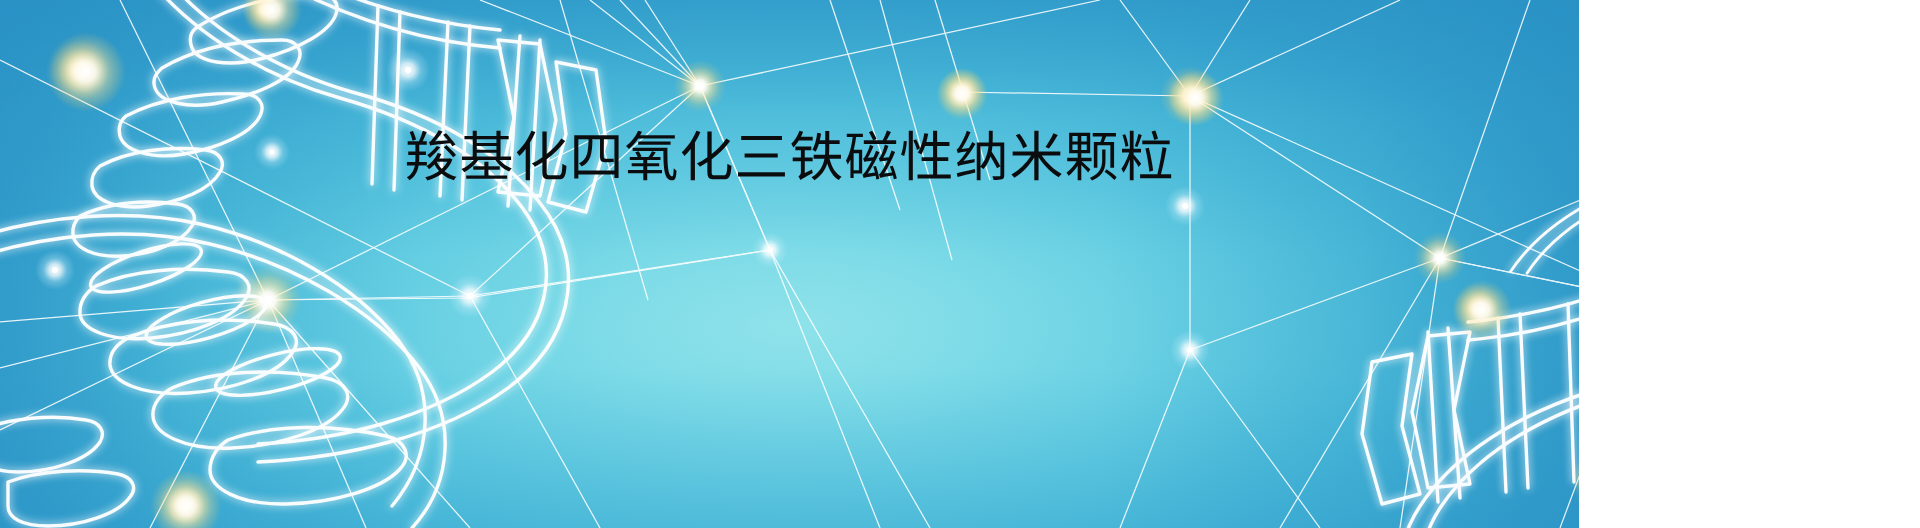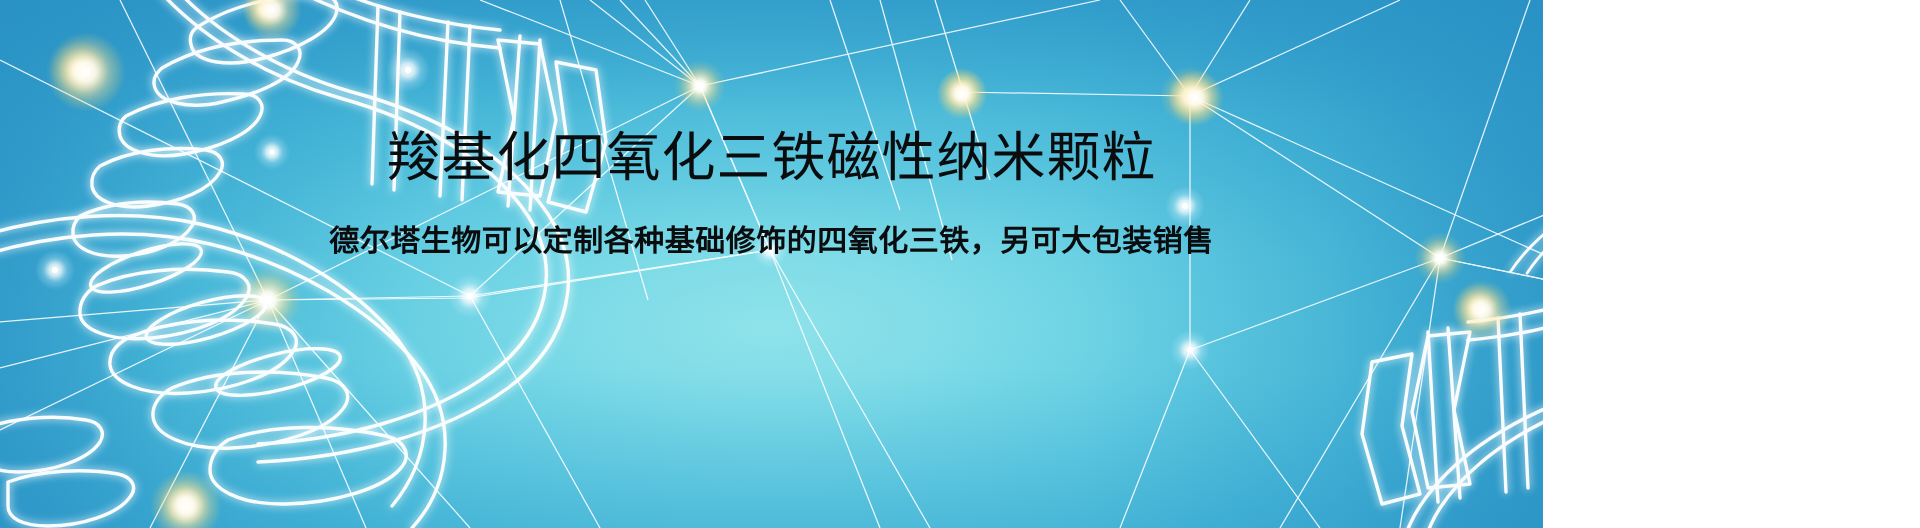--- a/index.html
+++ b/index.html
@@ -10,20 +10,21 @@
   body {
     font-family: "Liberation Sans", "DejaVu Sans", sans-serif;
   }
 
   .banner {
     position: relative;
     width: 1543px;
     height: 528px;
     overflow: hidden;
     background: #b91c1c;
+    padding-left: 36px;
   }
 
   
   .bg-base {
     position: absolute;
     inset: 0;
     background:
       radial-gradient(ellipse 70% 85% at 50% 62%,
         #8fe2ea 0%,
         #7ddbe7 18%,
@@ -396,16 +397,15 @@
       <circle cx="1610" cy="480" r="38" fill="url(#hotGlow)"></circle>
       <circle cx="1866" cy="210" r="26" fill="url(#hotGlow)"></circle>
       <circle cx="1482" cy="310" r="30" fill="url(#hotGlow)"></circle>
       <circle cx="1196" cy="98" r="28" fill="url(#hotGlow)"></circle>
       <circle cx="962" cy="94" r="26" fill="url(#hotGlow)"></circle>
     </svg>
   </div>
 
   <div class="content">
     <h1 class="banner-title">羧基化四氧化三铁磁性纳米颗粒</h1>
-    <p class="banner-subtitle">德尔塔生物可以定制各种基础修饰的四氧化三铁，另可大包装销售</p>
   </div>
 
 </div>
 
 </body></html>

